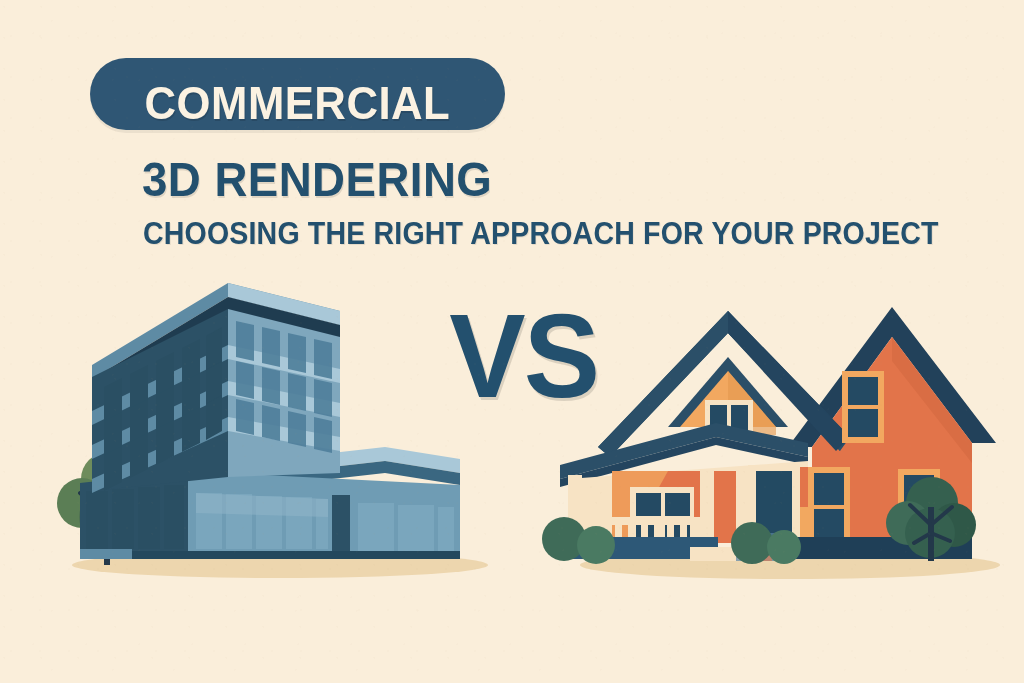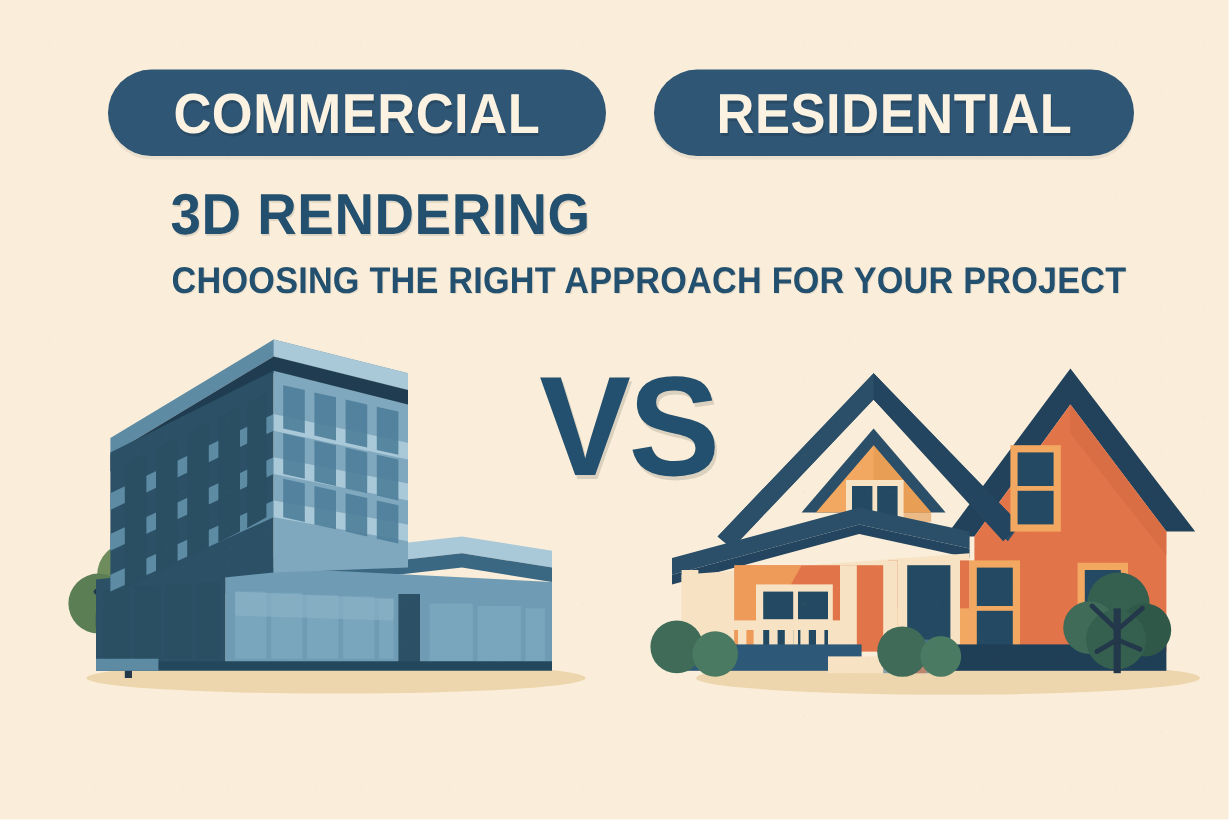--- a/index.html
+++ b/index.html
@@ -27,21 +27,21 @@
       radial-gradient(circle at 63% 71%, rgba(190,160,120,.09) 0 1px, transparent 1px),
       radial-gradient(circle at 38% 88%, rgba(190,160,120,.08) 0 1px, transparent 1px),
       radial-gradient(circle at 85% 35%, rgba(190,160,120,.09) 0 1px, transparent 1px);
     background-size: 37px 31px, 53px 47px, 29px 41px, 61px 59px;
   }
 
   
   .pill {
     position: absolute;
     display: flex;
-    align-items: center;
+    align-items: flex-end;
     justify-content: center;
     background: #2f5674;
     border-radius: 999px;
     box-shadow: 0 3px 0 rgba(0,0,0,.06);
   }
   .pill span {
     color: #fbf2e2;
     font-weight: 700;
     letter-spacing: .5px;
     transform: scaleX(.93);
@@ -301,23 +301,20 @@
       <circle cx="414" cy="250" r="22" fill="#2f5848"></circle>
       <circle cx="390" cy="258" r="25" fill="#35604f"></circle>
       <path d="M388 286 L388 232 L394 232 L394 286 Z" fill="#23384a"></path>
       <path d="M391 250 L370 230 M391 250 L412 232 M391 258 L374 268 M391 258 L410 266" stroke="#23384a" stroke-width="4" fill="none" stroke-linecap="round"></path>
     </g>
   </svg>
 
   <div class="pill" id="pill-commercial">
     <span>COMMERCIAL</span>
   </div>
-  <div class="pill" id="pill-residential">
-    <span>RESIDENTIAL</span>
-  </div>
 
   <div id="headline">3D RENDERING</div>
   <div id="subhead">CHOOSING THE RIGHT APPROACH FOR YOUR PROJECT</div>
 
   <div id="vs">VS</div>
 
   <div id="grain"></div>
 </div>
 
 </body></html>

